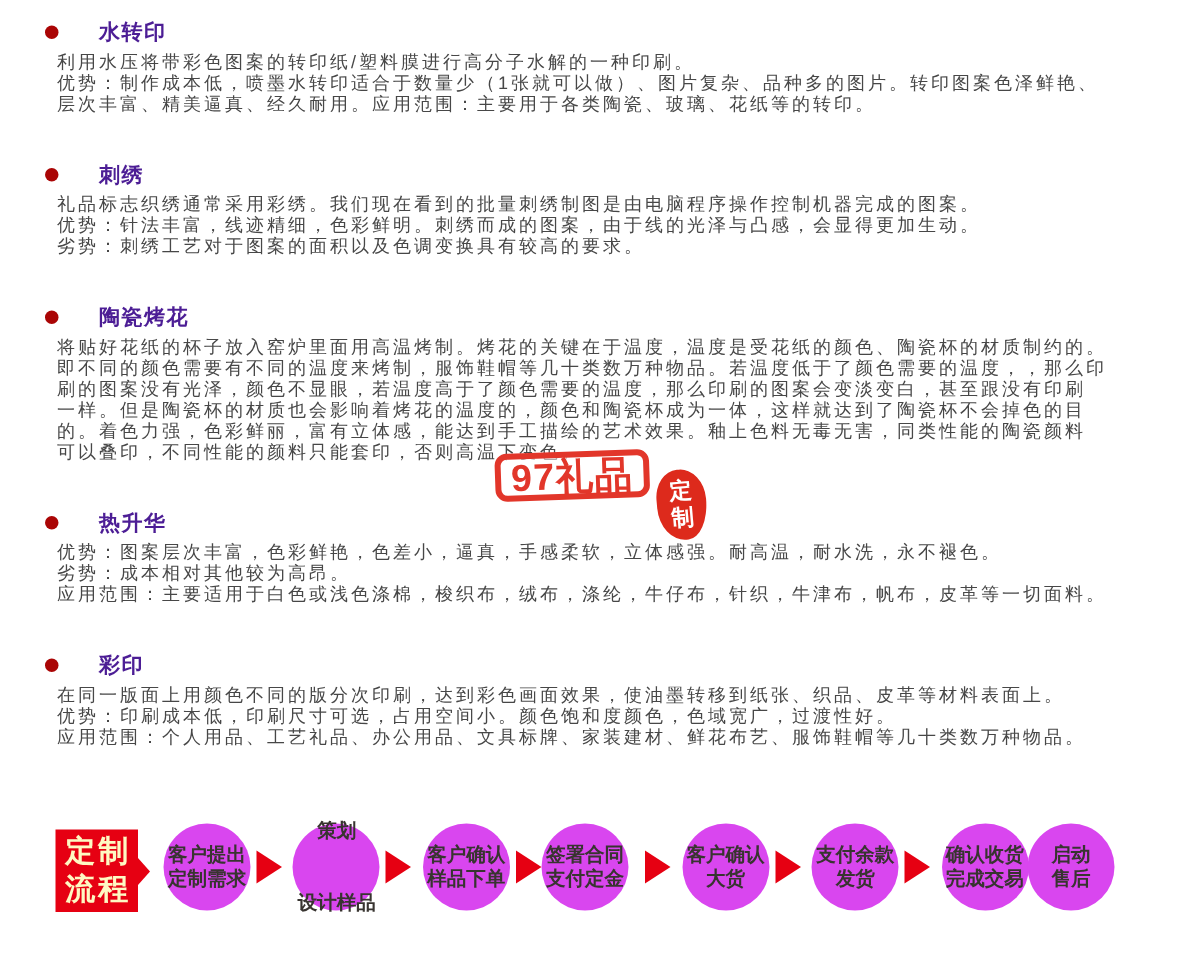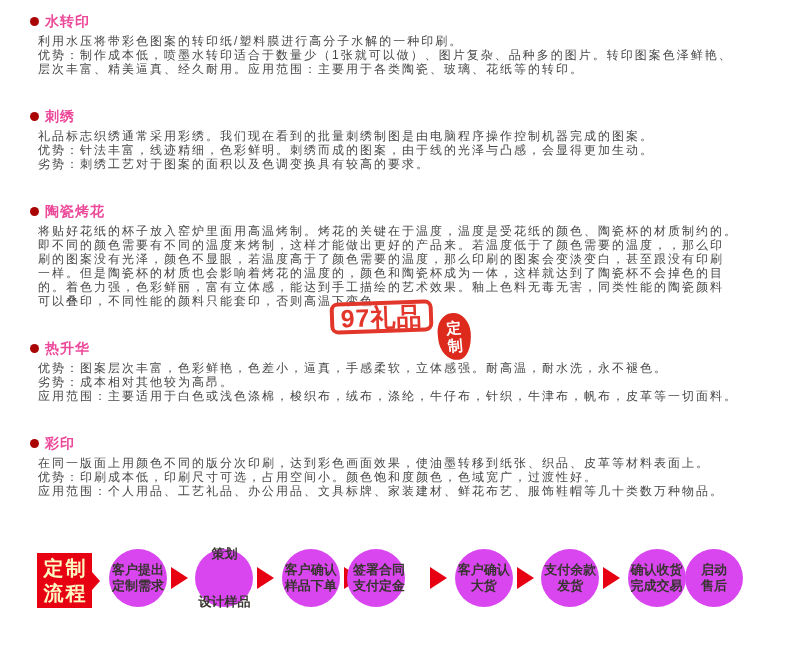--- a/index.html
+++ b/index.html
@@ -16,22 +16,22 @@
   .section { margin-bottom: 33px; }
   .section-title {
     display: flex; align-items: center;
     padding-left: 30px; margin-bottom: 6px;
   }
   .bullet {
     width: 9px; height: 9px; border-radius: 50%;
     background: #aa0505; margin-right: 6px; flex: 0 0 auto;
   }
   .title-text {
-    color: #ec4899; font-weight: bold;
-    font-size: 14px; line-height: 14px; letter-spacing: 1px;
+    color: #4c1d95; font-weight: bold;
+    font-size: 14px; line-height: 14px; letter-spacing: 1px; margin-left: 21px;
   }
   .section-body { padding-left: 38px; }
   .body-line {
     color: #474747; font-size: 12px; line-height: 14px;
     letter-spacing: 2px; white-space: nowrap;
   }
 
   
   .wm-box {
     position: absolute; left: 330px; top: 301px;
@@ -114,21 +114,21 @@
         </div>
   </div>
 
   <div class="section">
     <div class="section-title">
       <span class="bullet"></span>
       <span class="title-text">陶瓷烤花</span>
     </div>
     <div class="section-body">
           <div class="body-line">将贴好花纸的杯子放入窑炉里面用高温烤制。烤花的关键在于温度，温度是受花纸的颜色、陶瓷杯的材质制约的。</div>
-          <div class="body-line">即不同的颜色需要有不同的温度来烤制，这样才能做出更好的产品来。若温度低于了颜色需要的温度，，那么印</div>
+          <div class="body-line">即不同的颜色需要有不同的温度来烤制，服饰鞋帽等几十类数万种物品。若温度低于了颜色需要的温度，，那么印</div>
           <div class="body-line">刷的图案没有光泽，颜色不显眼，若温度高于了颜色需要的温度，那么印刷的图案会变淡变白，甚至跟没有印刷</div>
           <div class="body-line">一样。但是陶瓷杯的材质也会影响着烤花的温度的，颜色和陶瓷杯成为一体，这样就达到了陶瓷杯不会掉色的目</div>
           <div class="body-line">的。着色力强，色彩鲜丽，富有立体感，能达到手工描绘的艺术效果。釉上色料无毒无害，同类性能的陶瓷颜料</div>
           <div class="body-line">可以叠印，不同性能的颜料只能套印，否则高温下变色。</div>
         </div>
   </div>
 
   <div class="section">
     <div class="section-title">
       <span class="bullet"></span>
@@ -177,21 +177,21 @@
         <div class="flow-step" style="left: 195.43px; gap: 32px;">
           <div>策划</div>
           <div>设计样品</div>
         </div>
         <div class="flow-arrow" style="left: 257.43px;"></div>
         <div class="flow-step" style="left: 281.86px;">
           <div>客户确认</div>
           <div>样品下单</div>
         </div>
         <div class="flow-arrow" style="left: 343.86px;"></div>
-        <div class="flow-step" style="left: 347px; align-items: flex-end;">
+        <div class="flow-step" style="left: 361px;">
           <div>签署合同</div>
           <div>支付定金</div>
         </div>
         <div class="flow-arrow" style="left: 430.29px;"></div>
         <div class="flow-step" style="left: 454.72px;">
           <div>客户确认</div>
           <div>大货</div>
         </div>
         <div class="flow-arrow" style="left: 516.72px;"></div>
         <div class="flow-step" style="left: 541.15px;">

